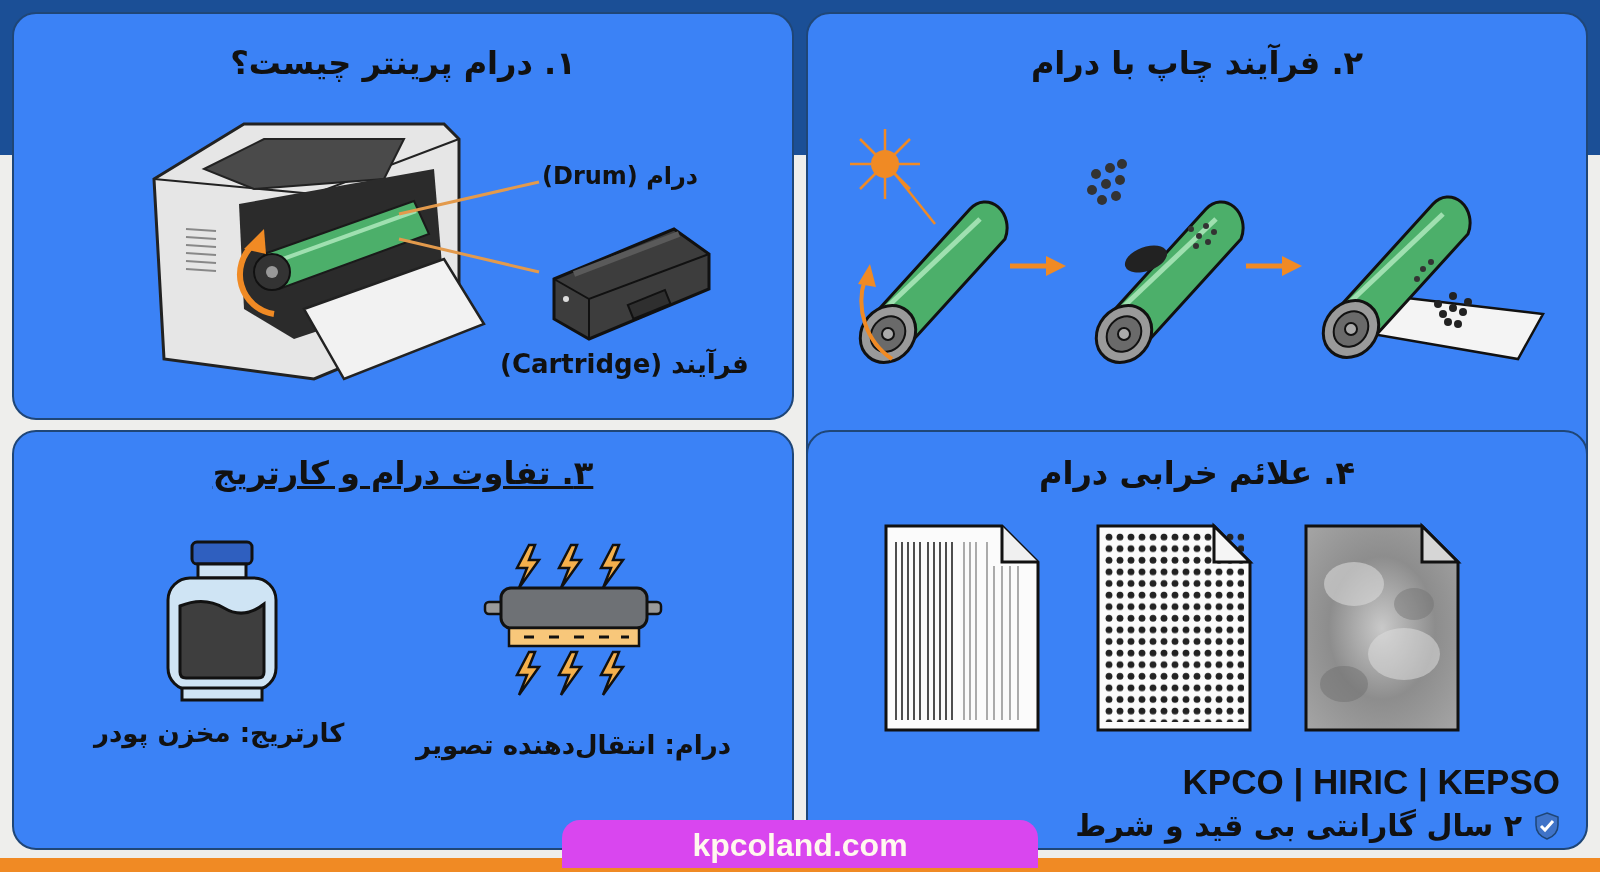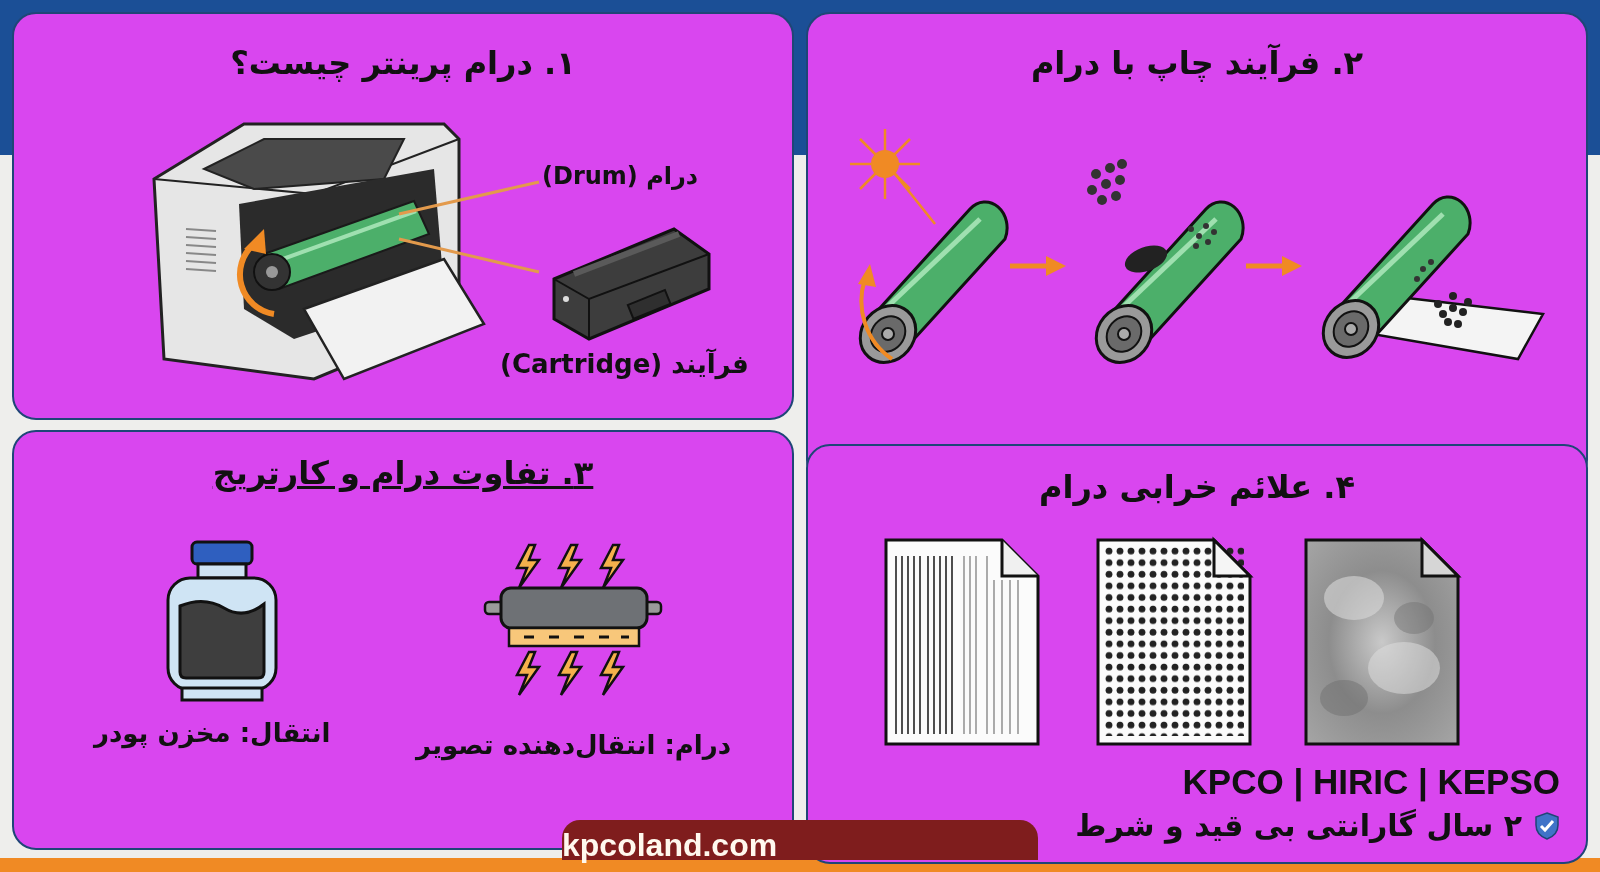--- a/index.html
+++ b/index.html
@@ -6,44 +6,44 @@
   html, body { width: 1600px; height: 872px; overflow: hidden; }
   body {
     position: relative;
     font-family: "DejaVu Sans", sans-serif;
     background: #eeeeec;
   }
   .bg-top { position: absolute; left: 0; top: 0; width: 1600px; height: 155px; background: #1b4f96; }
   .bg-bottom { position: absolute; left: 0; bottom: 0; width: 1600px; height: 14px; background: #f08a24; }
   .panel {
     position: absolute;
-    background: #d946ef;
+    background: #3b82f6;
     border: 2.5px solid #1f4677;
     border-radius: 24px;
   }
   #p1 { left: 12px; top: 12px; width: 782px; height: 408px; }
   #p2 { left: 806px; top: 12px; width: 782px; height: 472px; }
   #p3 { left: 12px; top: 430px; width: 782px; height: 420px; }
-  #p4 { left: 806px; top: 430px; width: 782px; height: 420px; margin-top: 14px; }
+  #p4 { left: 806px; top: 430px; width: 782px; height: 420px; }
   .panel-title {
     position: absolute; left: 0; right: 0; top: 30px;
     text-align: center; direction: rtl;
     font-family: "DejaVu Sans", sans-serif;
     font-weight: bold; font-size: 32px; color: #111;
   }
   .label-bold {
     position: absolute; direction: rtl; white-space: nowrap;
     font-weight: bold; color: #111;
     font-family: "DejaVu Sans", sans-serif;
   }
   svg { position: absolute; overflow: visible; }
   .url-tab {
-    position: absolute; left: 562px; top: 820px; width: 476px; height: 40px;
-    background: #7f1d1d; border-radius: 18px 18px 0 0;
-    color: #fff8ee;
+    position: absolute; left: 562px; top: 820px; width: 476px; height: 48px;
+    background: #d946ef; border-radius: 18px 18px 0 0;
+    text-align: center; color: #fff8ee;
     font-family: "Liberation Sans", sans-serif; font-weight: bold; font-size: 32px;
     line-height: 50px;
   }
   .brands {
     position: absolute; right: 40px; top: 762px;
     font-family: "Liberation Sans", sans-serif; font-weight: bold; font-size: 35px; color: #111;
     white-space: nowrap;
     margin-left: 20px;
   }
   .warranty {
@@ -221,21 +221,21 @@
         <line x1="120" y1="97" x2="130" y2="97"></line>
         <line x1="142" y1="97" x2="150" y2="97"></line>
       </g>
     <g fill="#f5b04c" stroke="#111" stroke-width="2.5">
       <path d="M50 112 L38 135 L48 135 L40 155 L60 127 L50 127 L56 112 Z"></path>
       <path d="M92 112 L80 135 L90 135 L82 155 L102 127 L92 127 L98 112 Z"></path>
       <path d="M134 112 L122 135 L132 135 L124 155 L144 127 L134 127 L140 112 Z"></path>
     </g>
   </svg>
 
-  <div class="label-bold" style="left:80px;top:286px;font-size:26px;">انتقال: مخزن پودر</div>
+  <div class="label-bold" style="left:80px;top:286px;font-size:26px;">کارتریج: مخزن پودر</div>
   <div class="label-bold" style="left:402px;top:286px;font-size:26px;margin-top:12px;">درام: انتقال‌دهنده تصویر</div>
 </div>
 
 <div class="panel" id="p4">
   <div class="panel-title" style="top:22px;">۴. علائم خرابی درام</div>
 
   <svg style="left:76px;top:92px;" width="156" height="208" viewBox="0 0 156 208">
     <path d="M2 2 L118 2 L154 38 L154 206 L2 206 Z" fill="#fbfbfb" stroke="#111" stroke-width="3"></path>
     <path d="M118 2 L118 38 L154 38" fill="#f0f0f0" stroke="#111" stroke-width="3"></path>
     <g stroke="#222" stroke-width="1.6">

